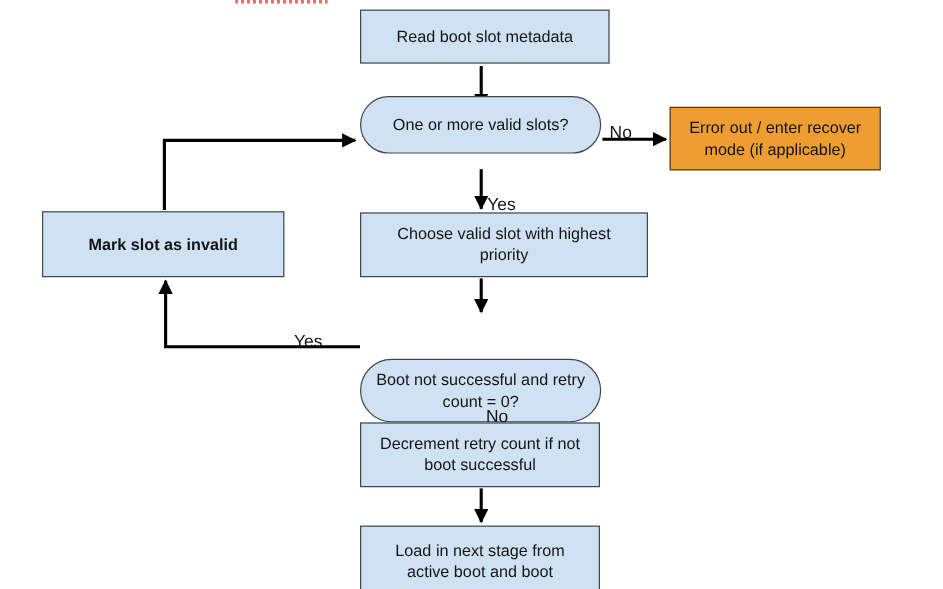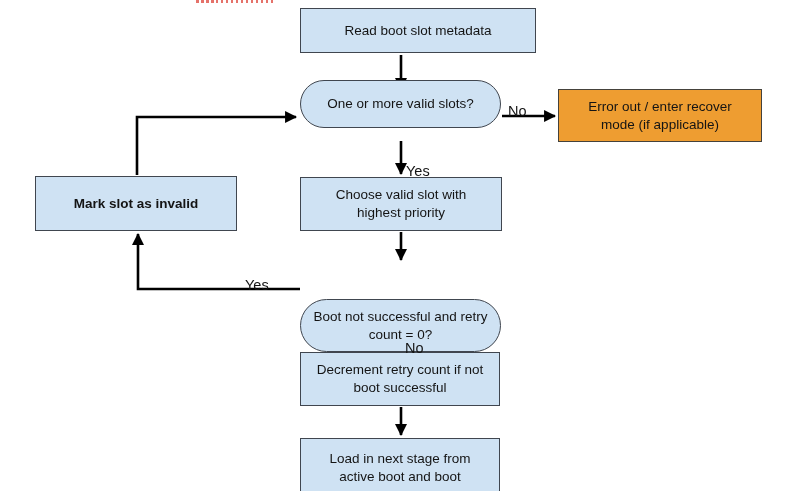--- a/index.html
+++ b/index.html
@@ -57,25 +57,25 @@
   .red-dotted {
     position: absolute;
     left: 196px;
     top: 0;
     width: 77px;
     height: 3px;
     background: repeating-linear-gradient(90deg, #e5726a 0 2.5px, transparent 2.5px 5px);
     z-index: 3;
   }
   
-  #n-read    { left: 300px; top: 8px;   width: 236px; height: 45px; }
+  #n-read    { left: 300px; top: 8px;   width: 208px; height: 45px; }
   #n-dec1    { left: 300px; top: 80px;  width: 201px; height: 48px; }
-  #n-error   { left: 558px; top: 89px;  width: 204px; height: 53px; }
+  #n-error   { left: 558px; top: 89px;  width: 176px; height: 53px; }
   #n-mark    { left: 35px;  top: 176px; width: 202px; height: 55px; font-weight: bold; }
-  #n-choose  { left: 300px; top: 177px; width: 202px; height: 54px; }
+  #n-choose  { left: 300px; top: 177px; width: 240px; height: 54px; }
   #n-dec2    { left: 300px; top: 263px; width: 201px; height: 53px; margin-top: 36px; }
   #n-decr    { left: 300px; top: 352px; width: 200px; height: 54px; }
   #n-load    { left: 300px; top: 438px; width: 200px; height: 60px; }
   
   #l-no1  { left: 508px; top: 87px;  }
   #l-yes1 { left: 406px; top: 147px; }
   #l-yes2 { left: 245px; top: 261px; }
   #l-no2  { left: 405px; top: 324px; }
 </style>
 </head>

